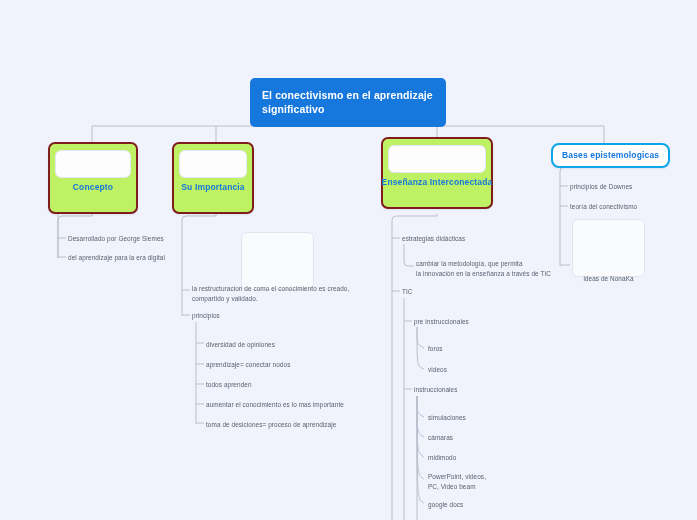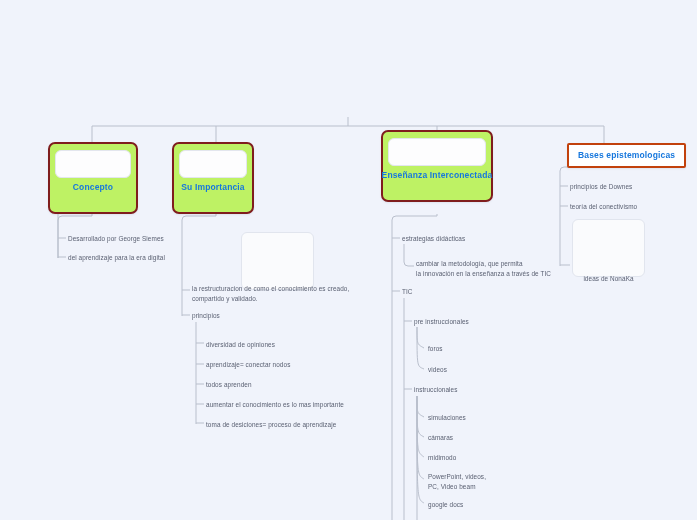--- a/index.html
+++ b/index.html
@@ -68,30 +68,29 @@
     font-weight: bold;
     font-size: 8.5px;
     margin-top: 4px;
     text-align: center;
     letter-spacing: .15px;
     white-space: nowrap;
   }
   
   .pill {
     background: #ffffff;
-    border: 2px solid #c2410c;
-    border-radius: 2px;
+    border: 2px solid #0ea5e9;
+    border-radius: 8px;
     color: #1677dd;
     font-weight: bold;
     font-size: 8.5px;
     padding: 5px 9px 6px 9px;
     white-space: nowrap;
     box-shadow: 0 1px 2px rgba(80,100,140,.10);
     letter-spacing: .15px;
-    margin-left: 16px;
   }
   
   .leaf {
     color: #5a6072;
     font-size: 6.4px;
     line-height: 1.55;
     letter-spacing: .08px;
     white-space: pre-line;
   }
   
@@ -165,20 +164,23 @@
       <path d="M404,390 L404,520"></path>
       <path d="M392,292 L392,520"></path>
 
       <path d="M604,165 L604,167 Q604,167 600,167 L564,167 Q560,167 560,171 L560,266"></path>
       <path d="M560,186 L568,186"></path>
       <path d="M560,206 L568,206"></path>
       <path d="M560,265 L570,265"></path>
     </g>
   </svg>
 
+  <div class="node root-node" style="left:250px; top:78px; width:196px;">
+    <span>El conectivismo en el aprendizaje significativo</span>
+  </div>
 
   <div class="node card" style="left:48px; top:142px; width:90px; height:72px;">
     <div class="thumb"></div>
     <div class="card-label">Concepto</div>
   </div>
 
   <div class="node leaf" style="left:68px; top:234px; width:160px;">Desarrollado por George Siemes</div>
   <div class="node leaf" style="left:68px; top:253px; width:160px;">del aprendizaje para la era digital</div>
 
   <div class="node card" style="left:172px; top:142px; width:82px; height:72px;">
@@ -191,21 +193,21 @@
   <div class="node leaf" style="left:192px; top:284px; width:165px;">la restructuracion de como el conocimiento es creado,
 compartido y validado.</div>
   <div class="node leaf" style="left:192px; top:311px; width:120px;">principios</div>
 
   <div class="node leaf" style="left:206px; top:340px; width:150px;">diversidad de opiniones</div>
   <div class="node leaf" style="left:206px; top:360px; width:150px;">aprendizaje= conectar nodos</div>
   <div class="node leaf" style="left:206px; top:380px; width:150px;">todos aprenden</div>
   <div class="node leaf" style="left:206px; top:400px; width:160px;">aumentar el conocimiento es lo mas importante</div>
   <div class="node leaf" style="left:206px; top:420px; width:160px;">toma de desiciones= proceso de aprendizaje</div>
 
-  <div class="node card" style="left:381px; top:130px; width:112px; height:72px;">
+  <div class="node card" style="left:381px; top:137px; width:112px; height:72px;">
     <div class="thumb"></div>
     <div class="card-label">Enseñanza Interconectada</div>
   </div>
 
   <div class="node leaf" style="left:402px; top:234px; width:150px;">estrategias didácticas</div>
   <div class="node leaf" style="left:416px; top:259px; width:170px;">cambiar la metodología, que permita
 la innovación en la enseñanza a través de TIC</div>
   <div class="node leaf" style="left:402px; top:287px; width:80px;">TIC</div>
 
   <div class="node leaf" style="left:414px; top:317px; width:130px;">pre instruccionales</div>

